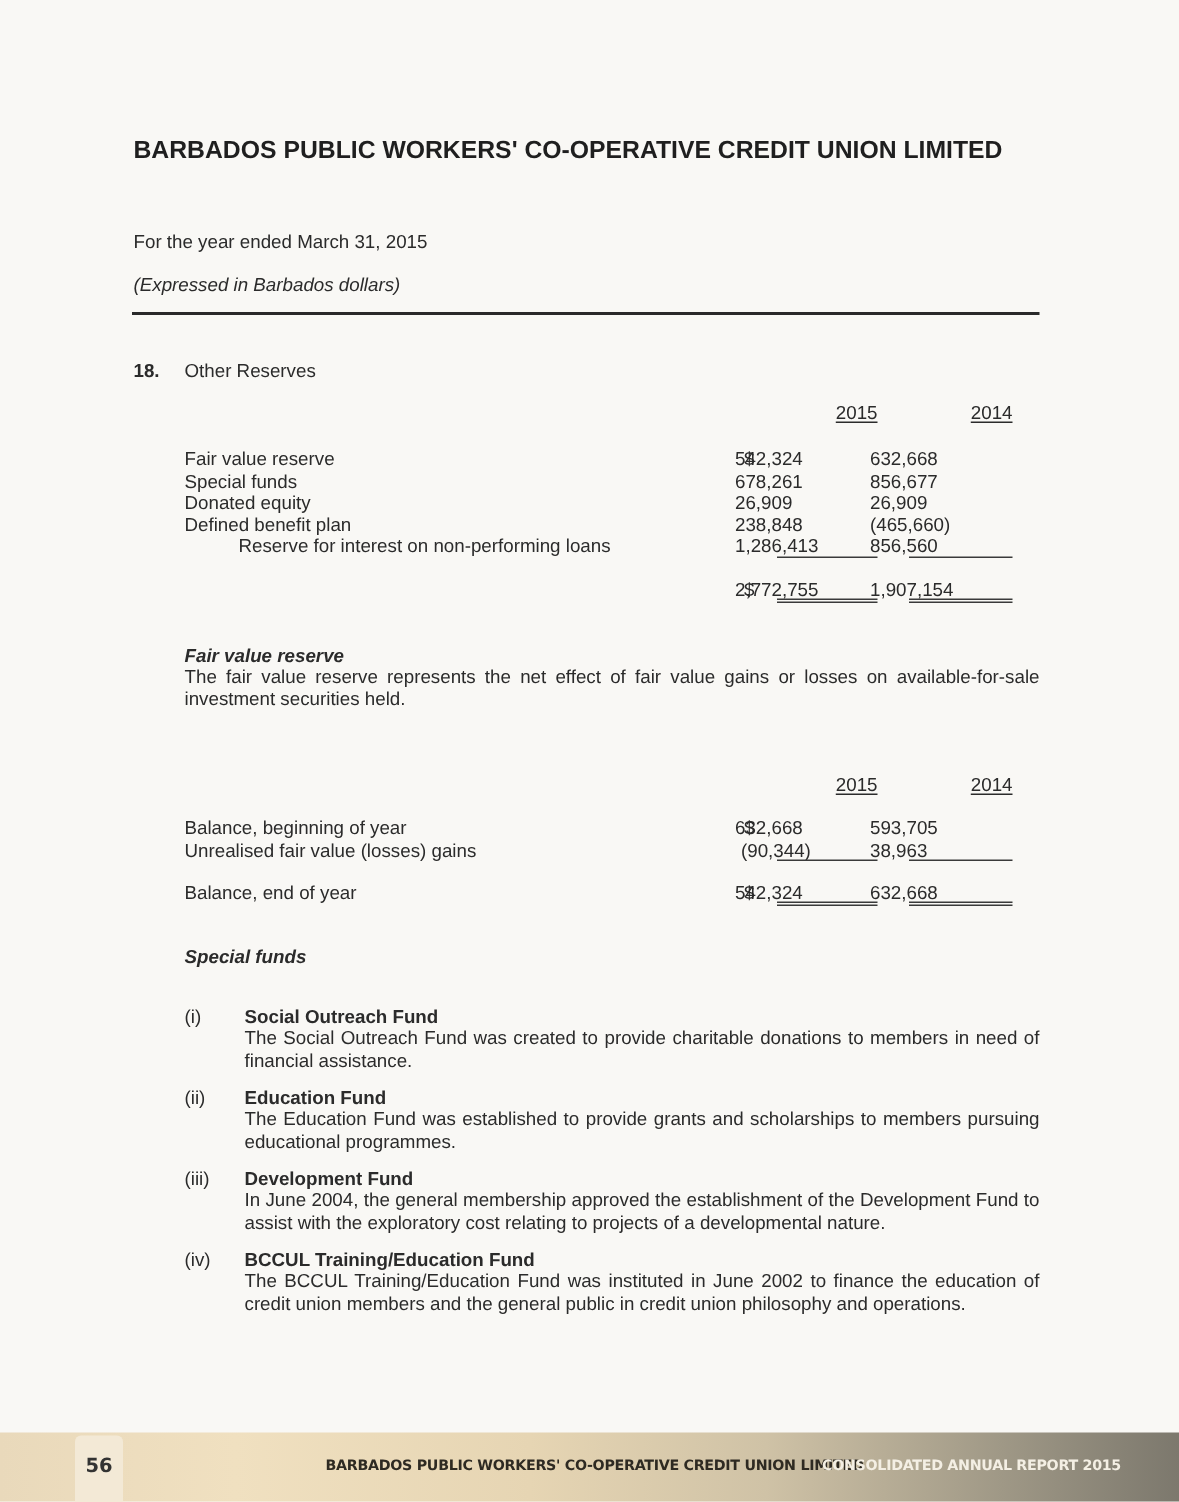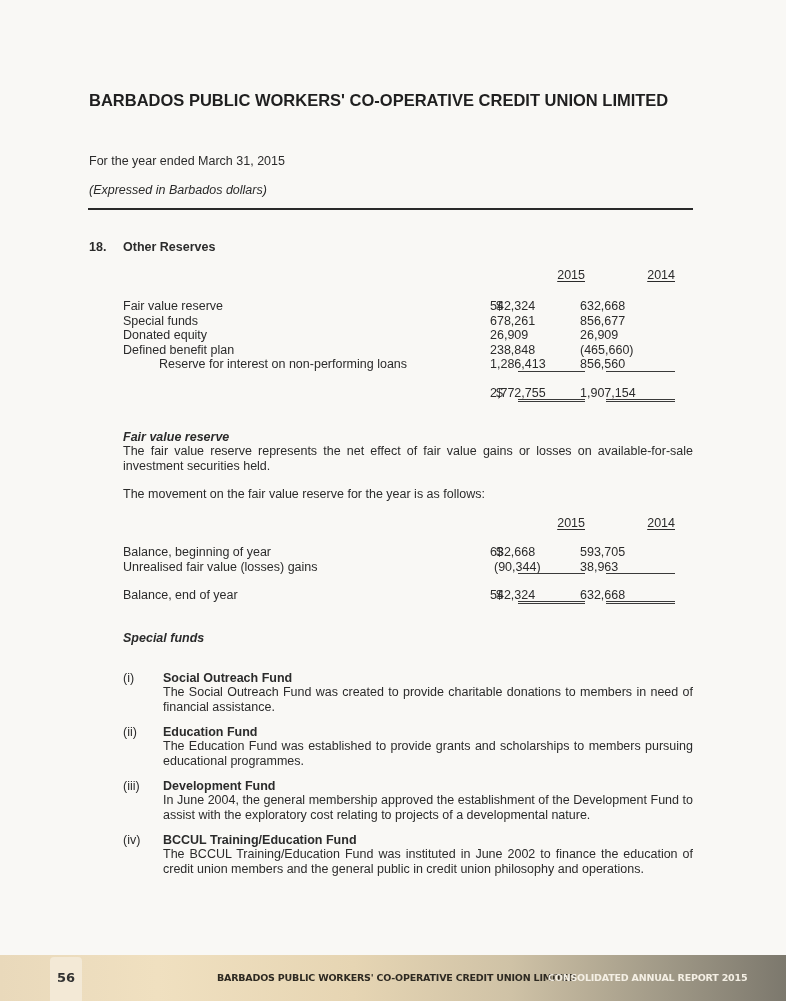--- a/index.html
+++ b/index.html
@@ -11,21 +11,21 @@
   }
   .page { position: absolute; left: 0; top: 0; width: 786px; height: 955px; background: #f9f8f5; }
   .hdr-title { position: absolute; left: 89px; top: 91px; font-size: 16.5px; font-weight: bold; color: #1f1f1f; letter-spacing: 0px; }
   .hdr-line { position: absolute; left: 89px; font-size: 12.5px; color: #2b2b2b; }
   .hdr-sub1 { top: 124px; }
   .hdr-sub2 { top: 154px; }
   .hdr-sub3 { top: 183px; font-style: italic; }
   .rule { position: absolute; left: 88px; top: 208px; width: 605px; height: 2px; background: #2a2a2a; }
 
   .note-num { position: absolute; left: 89px; top: 240px; font-size: 12.5px; font-weight: bold; }
-  .note-title { position: absolute; left: 123px; top: 240px; font-size: 12.5px; font-weight: bold; }
+  .note-title { position: absolute; left: 123px; top: 240px; font-size: 12.5px; font-weight: normal; }
 
   .year { position: absolute; font-size: 12.5px; text-decoration: underline; text-underline-offset: 2px; text-align: right; width: 80px; }
   .row-label { position: absolute; left: 123px; font-size: 12.5px; line-height: 14.5px; }
   .dollar { position: absolute; left: 496px; font-size: 12.5px; }
   .num { position: absolute; font-size: 12.5px; text-align: left; width: 95px; line-height: 14.5px; }
   .c1 { left: 490px; }
   .c2 { left: 580px; }
   .uline { position: absolute; height: 1px; background: #3a3a3a; }
   .u1 { left: 518px; width: 67px; }
   .u2 { left: 606px; width: 69px; }
@@ -89,21 +89,20 @@
     <div class="num c1" style="top:386px;">2,772,755</div>
     <div class="num c2" style="top:386px;">1,907,154</div>
     <div class="uline u1" style="top:399px;"></div>
     <div class="uline u1" style="top:401px;"></div>
     <div class="uline u2" style="top:399px;"></div>
     <div class="uline u2" style="top:401px;"></div>
   </div>
 
   <div class="para-head" style="top:430px;">Fair value reserve</div>
   <div class="para" style="top:444px;">The fair value reserve represents the net effect of fair value gains or losses on available-for-sale investment securities held.</div>
-  <div class="para" style="top:487px;">The movement on the fair value reserve for the year is as follows:</div>
 
   <div>
     <div class="year" style="left:505px; top:516px;">2015</div>
     <div class="year" style="left:595px; top:516px;">2014</div>
 
     <div class="dollar" style="top:545px;">$</div>
     <div class="row-label" style="top:545px;">Balance, beginning of year</div>
     <div class="num c1" style="top:545px;">632,668</div>
     <div class="num c2" style="top:545px;">593,705</div>
 

